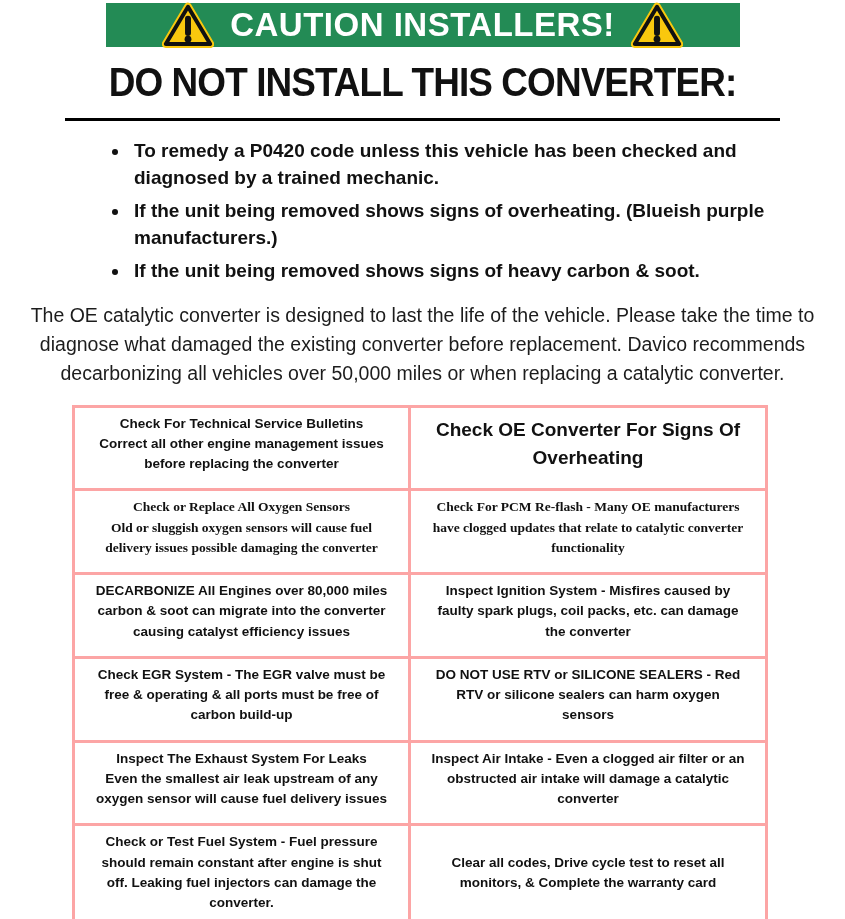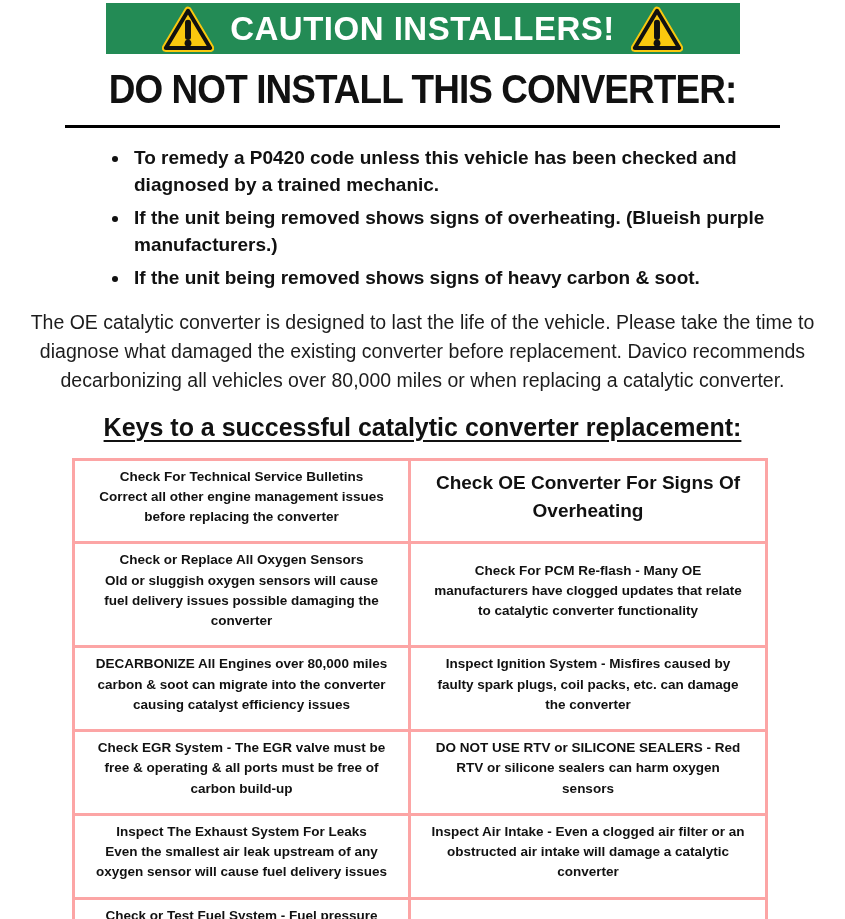--- a/index.html
+++ b/index.html
@@ -12,21 +12,21 @@
     height: 919px;
     font-family: "Liberation Sans", sans-serif;
     color: #111111;
     overflow: hidden;
   }
   .page { width: 845px; height: 919px; }
 
   
   .banner {
     width: 634px;
-    height: 51px;
+    height: 44px;
     margin: 3px auto 0 auto;
     background: #238B55;
     display: flex;
     align-items: center;
     justify-content: center;
     gap: 16px;
   }
   .banner-title {
     color: #ffffff;
     font-size: 33px;
@@ -103,21 +103,21 @@
     font-weight: bold;
     text-align: center;
     vertical-align: middle;
     padding: 6px 18px 14px 18px;
     line-height: 1.5;
     white-space: pre-line;
   }
   .keys-table col.left  { width: 336px; }
   .keys-table col.right { width: 357px; }
   .keys-table tr:nth-child(1) { height: 80px; }
-  .keys-table tr:nth-child(2) { height: 80px; }
+  .keys-table tr:nth-child(2) { height: 80px; font-family: Liberation Serif, serif; }
   .keys-table tr:nth-child(3) { height: 80px; }
   .keys-table tr:nth-child(4) { height: 78px; }
   .keys-table tr:nth-child(5) { height: 67px; }
   .keys-table tr:nth-child(6) { height: 78px; }
   .keys-table tr:nth-child(1) td:last-child { font-size: 19px; }
 </style>
 </head>
 <body>
 
 <div class="page">
@@ -141,23 +141,22 @@
   <h1 class="headline">DO NOT INSTALL THIS CONVERTER:</h1>
 
   <div class="rule"></div>
 
   <ul class="warning-list">
     <li>To remedy a P0420 code unless this vehicle has been checked and diagnosed by a trained mechanic.</li>
     <li>If the unit being removed shows signs of overheating. (Blueish purple manufacturers.)</li>
     <li>If the unit being removed shows signs of heavy carbon &amp; soot.</li>
   </ul>
 
-  <p class="advisory">The OE catalytic converter is designed to last the life of the vehicle. Please take the time to diagnose what damaged the existing converter before replacement. Davico recommends decarbonizing all vehicles over 80,000 miles or when replacing a catalytic converter.</p>
+  <p class="advisory">The OE catalytic converter is designed to last the life of the vehicle. Please take the time to diagnose what damaged the existing converter before replacement. Davico recommends decarbonizing all vehicles over 50,000 miles or when replacing a catalytic converter.</p>
 
-  <h2 class="keys-heading">Keys to a successful catalytic converter replacement:</h2>
 
   <table class="keys-table">
     <colgroup>
         <col class="left">
         <col class="right">
       </colgroup>
     <tbody>
       <tr>
         <td>Check For Technical Service Bulletins
 Correct all other engine management issues before replacing the converter</td>

